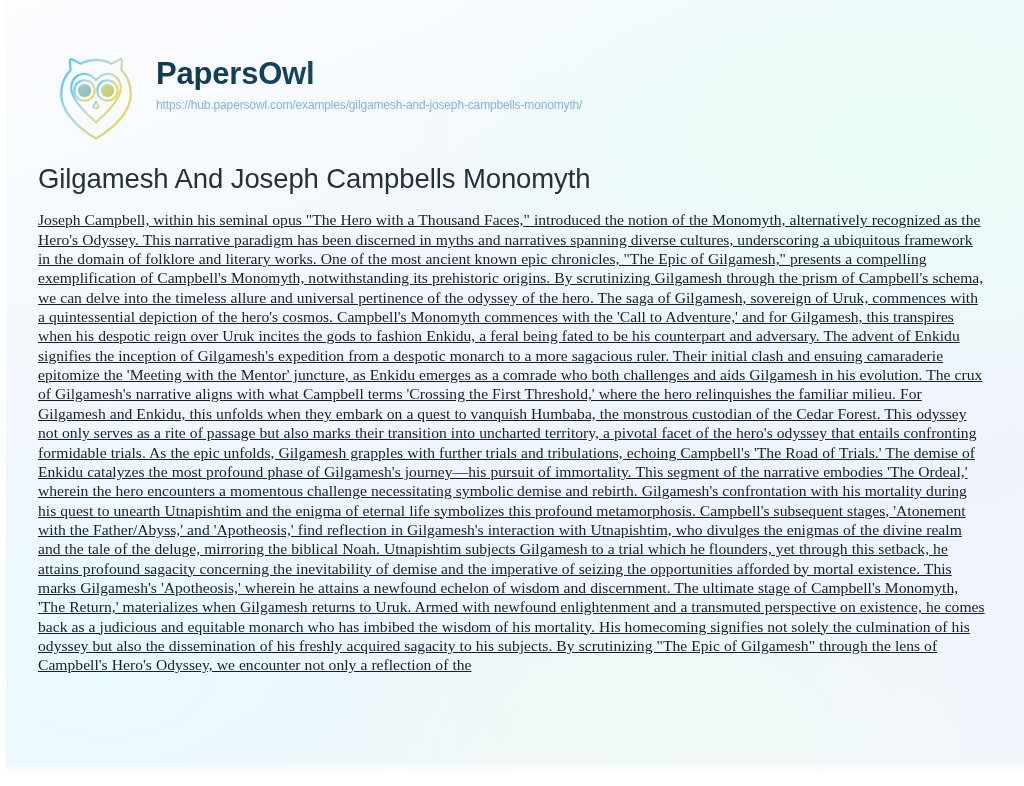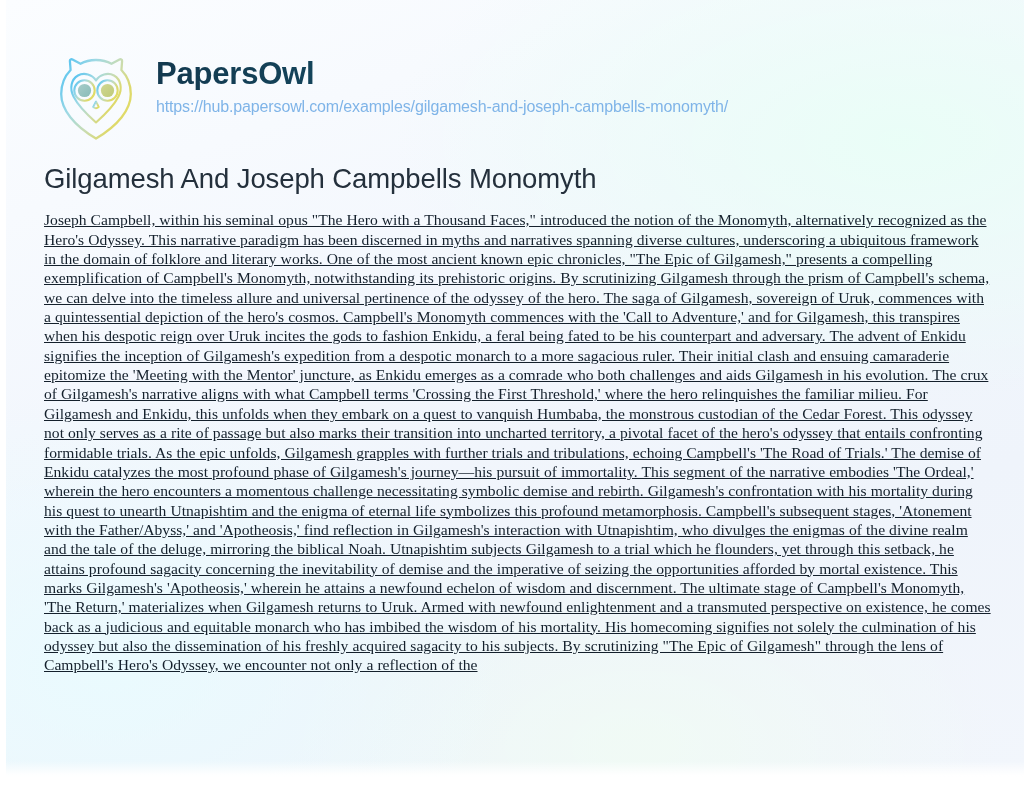--- a/index.html
+++ b/index.html
@@ -78,31 +78,31 @@
     line-height: 1.02;
     white-space: nowrap;
     background: linear-gradient(95deg, #13394f 0%, #14485f 40%, #0f5566 78%, #135a63 100%);
     -webkit-background-clip: text;
     background-clip: text;
     -webkit-text-fill-color: transparent;
   }
   .brand-url {
     margin-top: 8px;
     font-family: "Liberation Sans", sans-serif;
-    font-size: 16px;
+    font-size: 12px;
     font-weight: normal;
     letter-spacing: -0.15px;
     color: #7fb4e8;
     white-space: nowrap;
   }
 
   
   .article {
     position: absolute;
-    left: 38px;
+    left: 32px;
     top: 162px;
     width: 948px;
   }
   .article-title {
     font-family: "Liberation Sans", sans-serif;
     font-size: 27.5px;
     font-weight: normal;
     letter-spacing: -0.1px;
     color: #24303c;
     line-height: 1.25;

